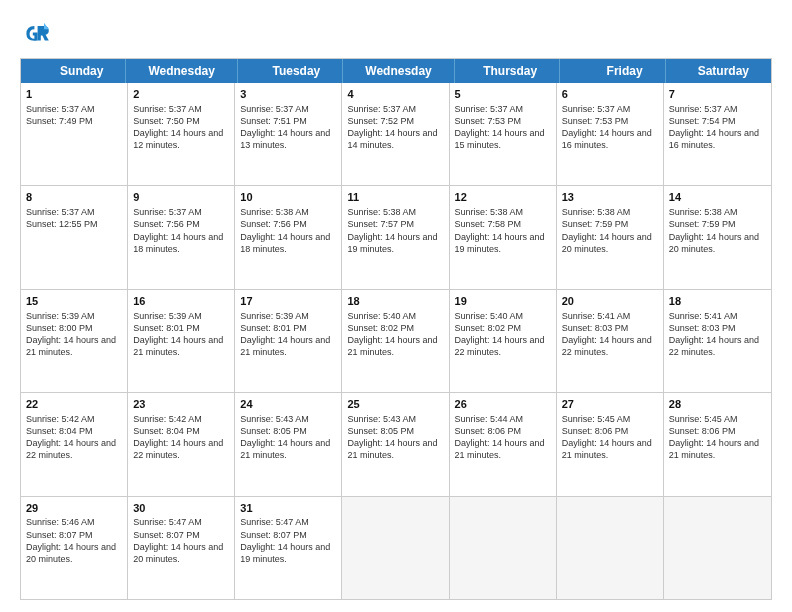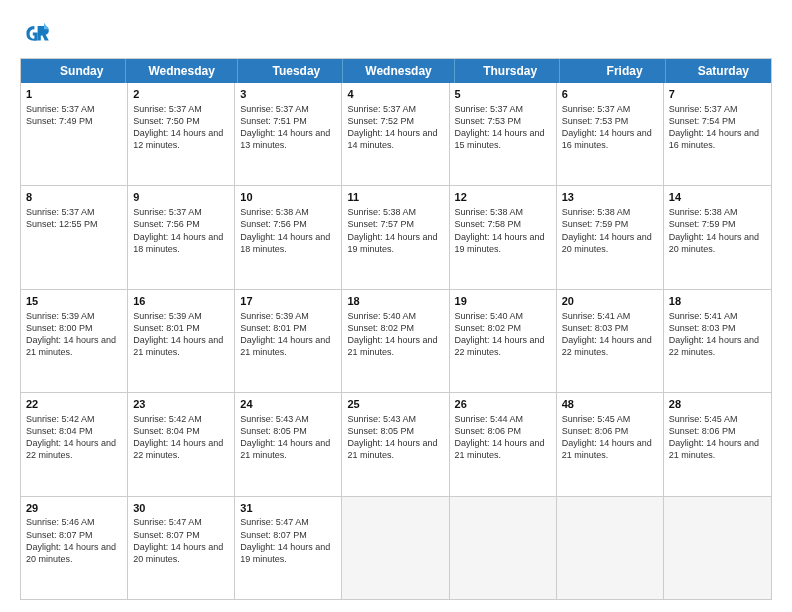--- a/index.html
+++ b/index.html
@@ -303,21 +303,21 @@
         <div class="info">Sunset: 8:05 PM</div>
         <div class="info">Daylight: 14 hours and 21 minutes.</div>
       </div>
           <div class="cal-cell">
         <div class="day-num">26</div>
         <div class="info">Sunrise: 5:44 AM</div>
         <div class="info">Sunset: 8:06 PM</div>
         <div class="info">Daylight: 14 hours and 21 minutes.</div>
       </div>
           <div class="cal-cell">
-        <div class="day-num">48</div>
+        <div class="day-num">27</div>
         <div class="info">Sunrise: 5:45 AM</div>
         <div class="info">Sunset: 8:06 PM</div>
         <div class="info">Daylight: 14 hours and 21 minutes.</div>
       </div>
           <div class="cal-cell">
         <div class="day-num">28</div>
         <div class="info">Sunrise: 5:45 AM</div>
         <div class="info">Sunset: 8:06 PM</div>
         <div class="info">Daylight: 14 hours and 21 minutes.</div>
       </div>

